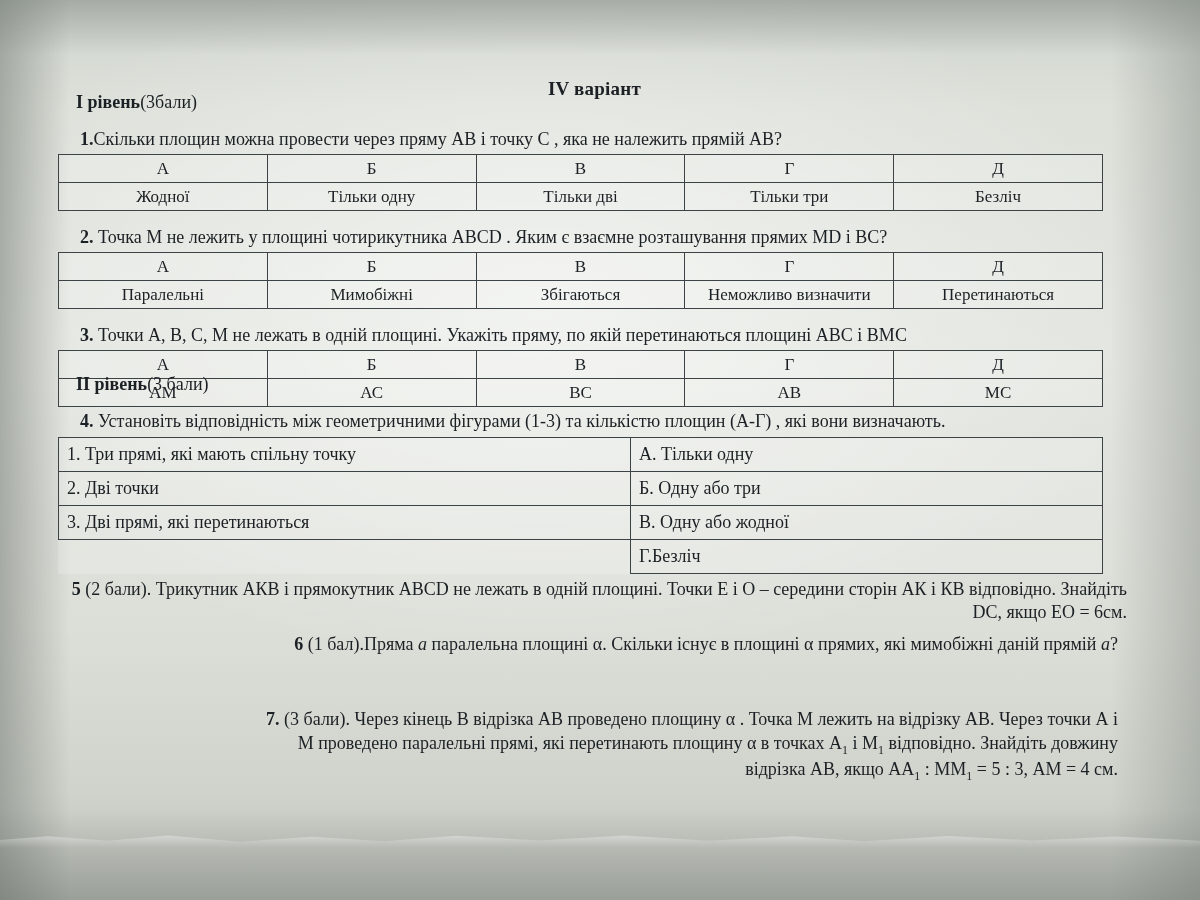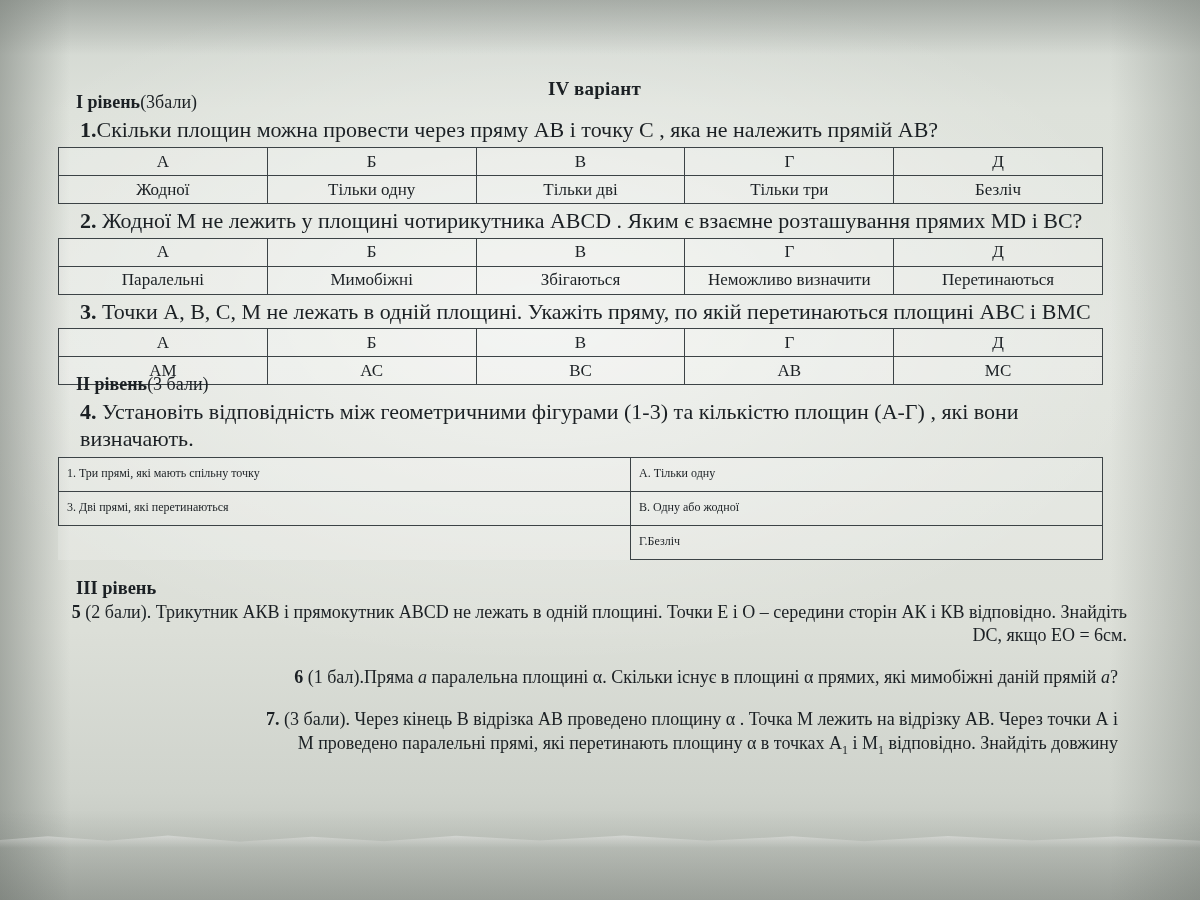--- a/index.html
+++ b/index.html
@@ -89,22 +89,22 @@
     width: 1060px;
   }
 
   .lvl {
     font-size: 18px;
     margin: 0 0 2px 18px;
   }
   .lvl b { font-weight: bold; }
 
   .q {
-    font-size: 22px;
-    margin: 4px 0 3px 22px;
+    font-size: 18px;
+    margin: 16px 0 3px 22px;
     line-height: 1.22;
   }
   .q b { font-weight: bold; }
 
   table.opts {
     border-collapse: collapse;
     width: 1045px;
     margin: 2px 0 4px 0;
     table-layout: fixed;
     background: rgba(255,255,255,0.18);
@@ -121,21 +121,21 @@
 
   table.match {
     border-collapse: collapse;
     width: 1045px;
     table-layout: fixed;
     margin-top: 4px;
     background: rgba(255,255,255,0.18);
   }
   table.match td {
     border: 1px solid #3c4346;
-    font-size: 12px;
+    font-size: 18px;
     height: 29px;
     padding: 2px 8px;
     line-height: 1.15;
   }
   table.match td.empty { border-left: none; border-bottom: none; border-top: none; background: transparent; }
   table.match td.empty.blank { border: none; }
 
   .para {
     font-size: 18px;
     line-height: 1.25;
@@ -186,21 +186,21 @@
         <td>Тільки одну</td>
         <td>Тільки дві</td>
         <td>Тільки три</td>
         <td>Безліч</td>
       </tr>
     </tbody>
       </table>
 
     <div class="q">
       <b>2.</b>
-      <span>Жодної М не лежить у площині чотирикутника ABCD . Яким є взаємне розташування прямих MD і ВС?</span>
+      <span>Точка М не лежить у площині чотирикутника ABCD . Яким є взаємне розташування прямих MD і ВС?</span>
     </div>
     <table class="opts">
       <tbody>
           <tr class="letters">
         <td>А</td>
         <td>Б</td>
         <td>В</td>
         <td>Г</td>
         <td>Д</td>
       </tr>
@@ -246,51 +246,57 @@
       <b>4.</b>
       <span>Установіть відповідність між геометричними фігурами (1-3) та кількістю площин (А-Г) , які вони визначають.</span>
     </div>
     <table class="match">
       <tbody>
           <tr>
         <td style="width:555px;">1. Три прямі, які мають спільну точку</td>
         <td>А. Тільки одну</td>
       </tr>
       <tr>
+        <td>2. Дві точки</td>
+        <td>Б. Одну або три</td>
+      </tr>
+      <tr>
         <td>3. Дві прямі, які перетинаються</td>
         <td>В. Одну або жодної</td>
       </tr>
       <tr>
         <td class="empty blank"></td>
         <td>Г.Безліч</td>
       </tr>
     </tbody>
       </table>
   </div>
 
   <div class="block" style="top:578px;">
-    <div class="h-lvl">III рівень</div>
     <div class="para" style="margin-left:4px; width:1065px;">
       <b>5</b>
       <span>(2 бали).</span>
       <span>Трикутник АКВ і прямокутник ABCD не лежать в одній площині. Точки Е і О – середини сторін АК і КВ відповідно. Знайдіть DC, якщо ЕО = 6см.</span>
     </div>
-    <div class="para" style="margin-left:4px; margin-top:20px;">
+    <div class="para" style="margin-left:4px; margin-top:10px;">
       <b>6</b>
       <span>(1 бал).</span><span>Пряма </span><span class="ital">а</span><span> паралельна площині α. Скільки існує в площині α прямих, які мимобіжні даній прямій </span><span class="ital">а</span><span>?</span>
     </div>
   </div>
 
   <div class="block" style="top:708px;">
     <div class="para" style="margin-left:2px;">
       <b>7.</b>
       <span>(3 бали).</span>
       <span>Через кінець В відрізка АВ проведено площину α . Точка М лежить на відрізку АВ. Через точки А і</span>
     </div>
     <div class="para" style="margin-left:4px;">
       <span>М проведено паралельні прямі, які перетинають площину α в точках А</span><sub>1</sub><span> і М</span><sub>1</sub><span> відповідно. Знайдіть довжину</span>
     </div>
+    <div class="para" style="margin-left:4px;">
+      <span>відрізка АВ, якщо АА</span><sub>1</sub><span> : ММ</span><sub>1</sub><span> = 5 : 3, АМ = 4 см.</span>
+    </div>
   </div>
 
 </div>
 
 <div class="torn-edge"></div>
 <div class="torn"></div>
 
 </body></html>

